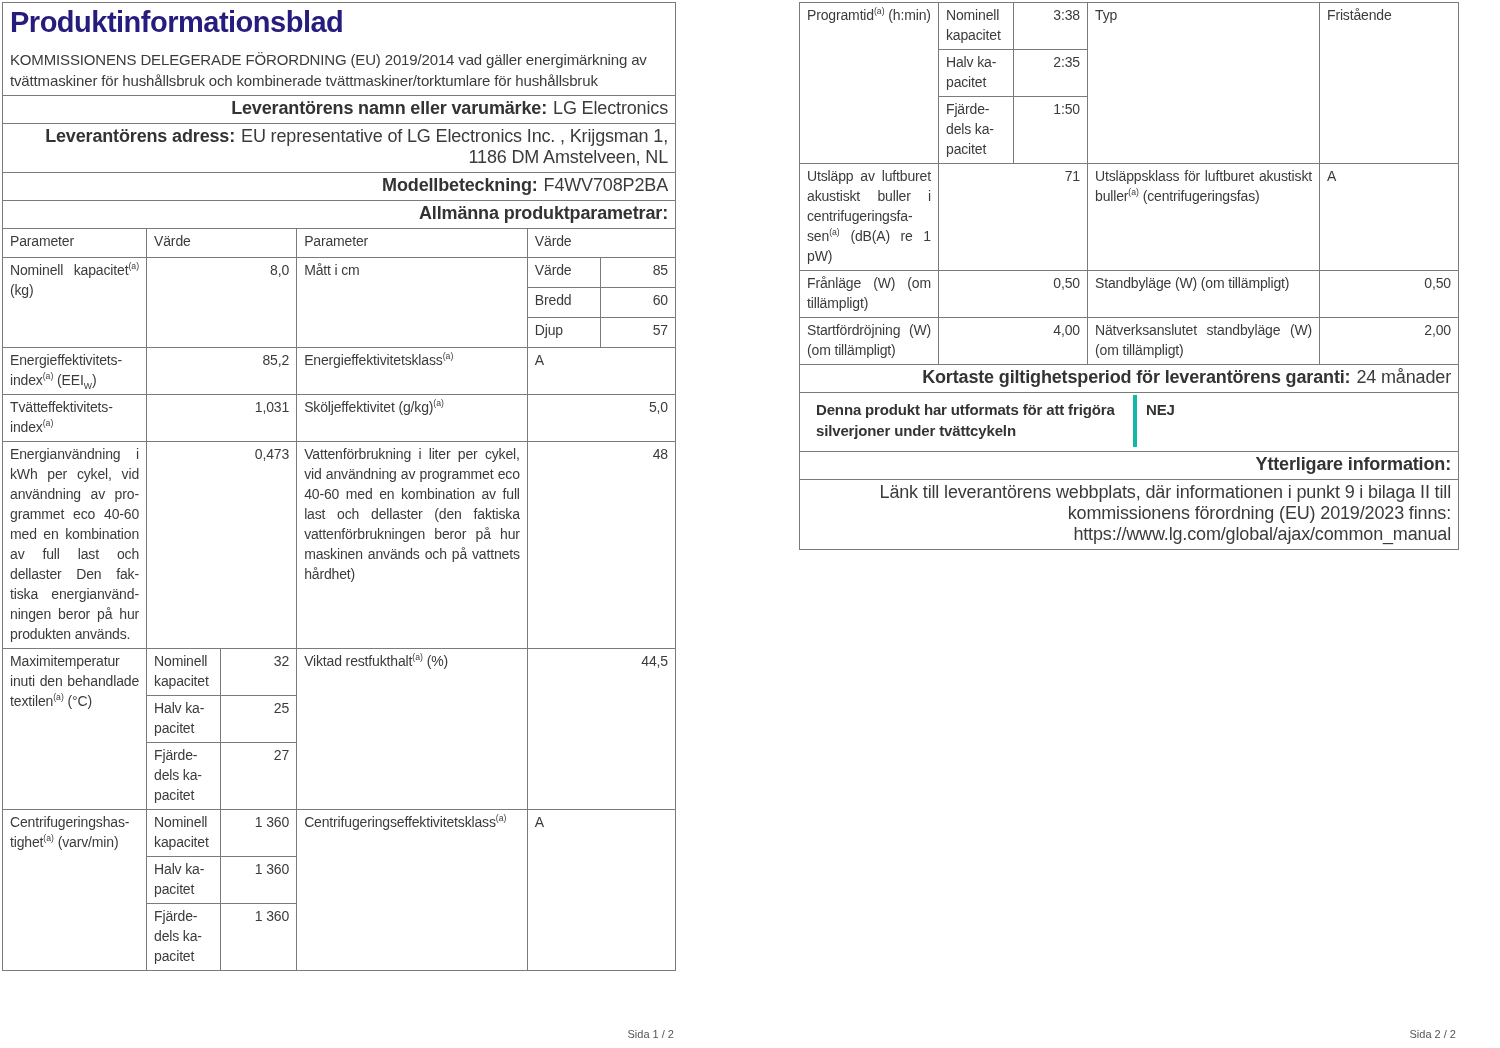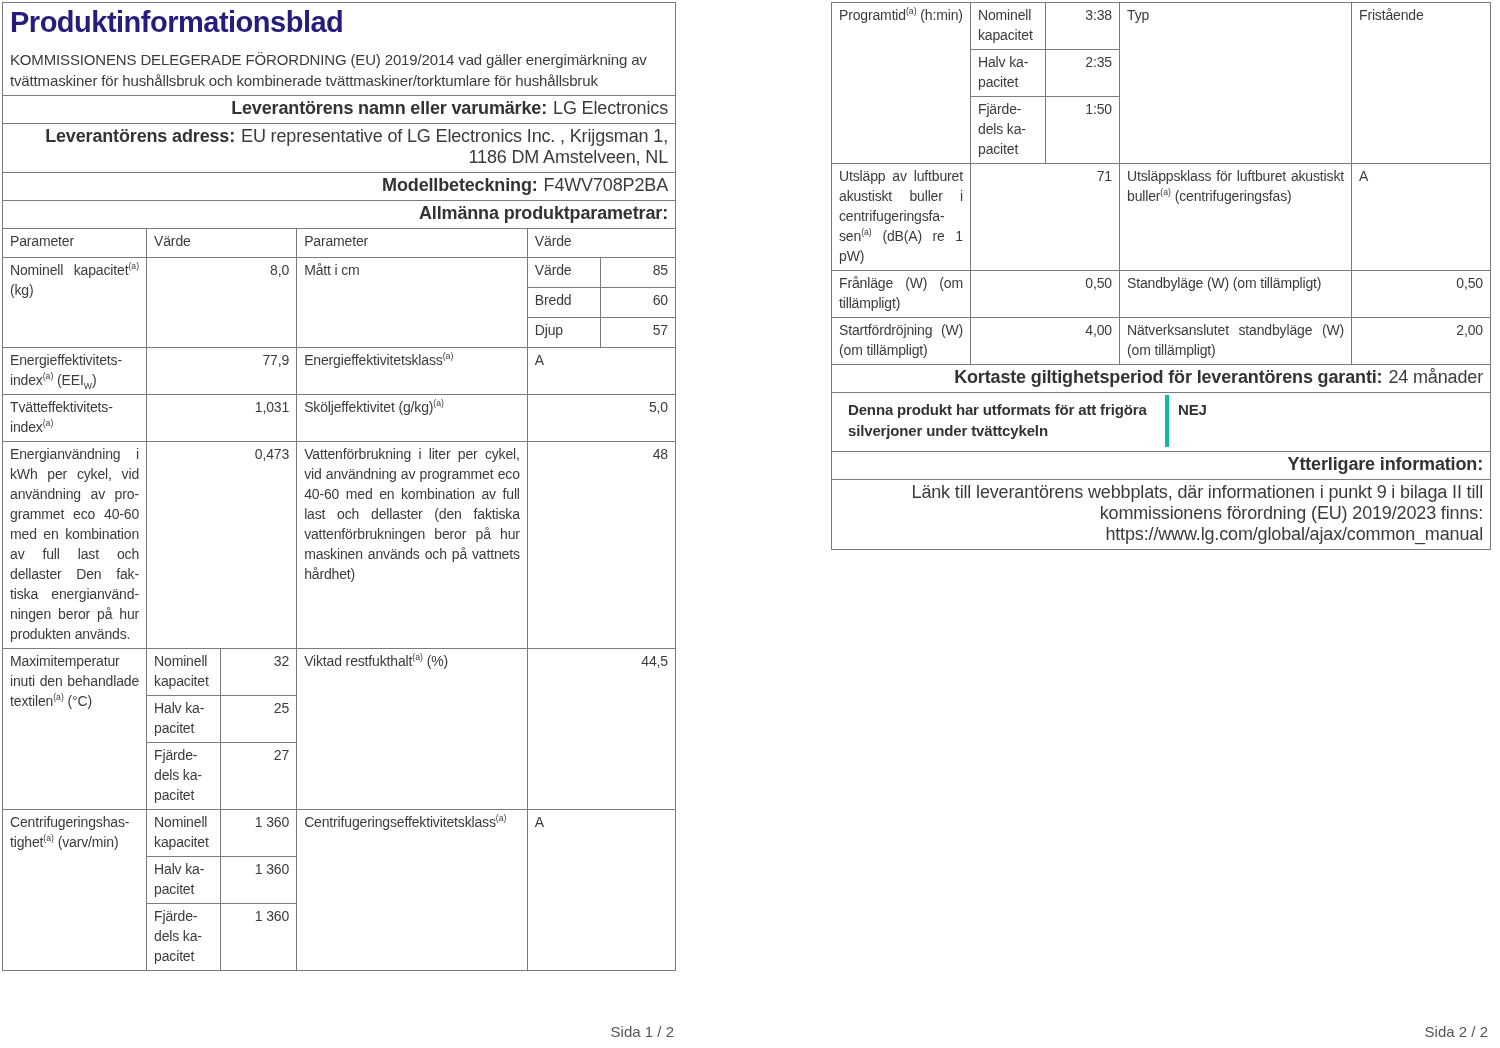--- a/index.html
+++ b/index.html
@@ -3,21 +3,21 @@
 <meta charset="utf-8">
 <style>
   html,body{margin:0;padding:0;background:#ffffff;}
   .canvas{
     position:relative;width:1500px;height:1048px;background:#ffffff;
     font-family:"Liberation Sans",sans-serif;color:#3b3b3b;padding-left:44px;
     -webkit-font-smoothing:antialiased;
   }
   .page{position:absolute;top:2px;height:1040px;}
   .page1{left:2px;width:674px;}
-  .page2{left:831px;width:659px;}
+  .page2{left:799px;width:659px;}
 
   table.sheet{
     border-collapse:collapse;table-layout:fixed;width:100%;
     font-size:14px;line-height:20px;letter-spacing:-0.15px;
   }
   table.sheet td{
     border:1px solid #7b7b7b;vertical-align:top;
     padding:2px 7px 4px 7px;overflow:hidden;
   }
   td.titlecell{padding:6px 9px 10px 9px;}
@@ -37,21 +37,21 @@
   tr.dim td{height:23px;}
   td.splitcell{padding:0;}
   .split{display:flex;width:100%;}
   .split-l{width:330px;border-right:4px solid #14b8a6;padding:4px 9px 6px 9px;
            font-size:15px;line-height:21px;box-sizing:border-box;}
   .split-r{flex:1;padding:4px 9px 6px 9px;font-size:15px;line-height:21px;}
   sup{font-size:62%;line-height:0;vertical-align:super;letter-spacing:0;}
   sub{font-size:62%;line-height:0;vertical-align:sub;letter-spacing:0;}
   .footnote{margin-top:8px;padding-left:2px;font-size:12.5px;color:#555555;}
   .pagefooter{
-    position:absolute;bottom:2px;right:2px;font-size:15px;color:#555555;
+    position:absolute;bottom:2px;right:2px;font-size:11px;color:#555555;
     letter-spacing:0;
   }
 </style>
 </head>
 <body>
 
 <div class="canvas">
 
   <div class="page page1">
     <table class="sheet">
@@ -109,21 +109,21 @@
           <td class="sub">Bredd</td>
           <td class="num">60</td>
         </tr>
         <tr class="dim">
           <td class="sub">Djup</td>
           <td class="num">57</td>
         </tr>
 
         <tr>
           <td class="lbl">Energieffektivitets­index<sup>(a)</sup> (EEI<sub>W</sub>)</td>
-          <td colspan="2" class="num">77,9</td>
+          <td colspan="2" class="num">85,2</td>
           <td class="lbl">Energieffektivitetsklass<sup>(a)</sup></td>
           <td colspan="2" class="txt">A</td>
         </tr>
 
         <tr>
           <td class="lbl">Tvätteffektivitets­index<sup>(a)</sup></td>
           <td colspan="2" class="num">1,031</td>
           <td class="lbl">Sköljeffektivitet (g/kg)<sup>(a)</sup></td>
           <td colspan="2" class="num">5,0</td>
         </tr>

